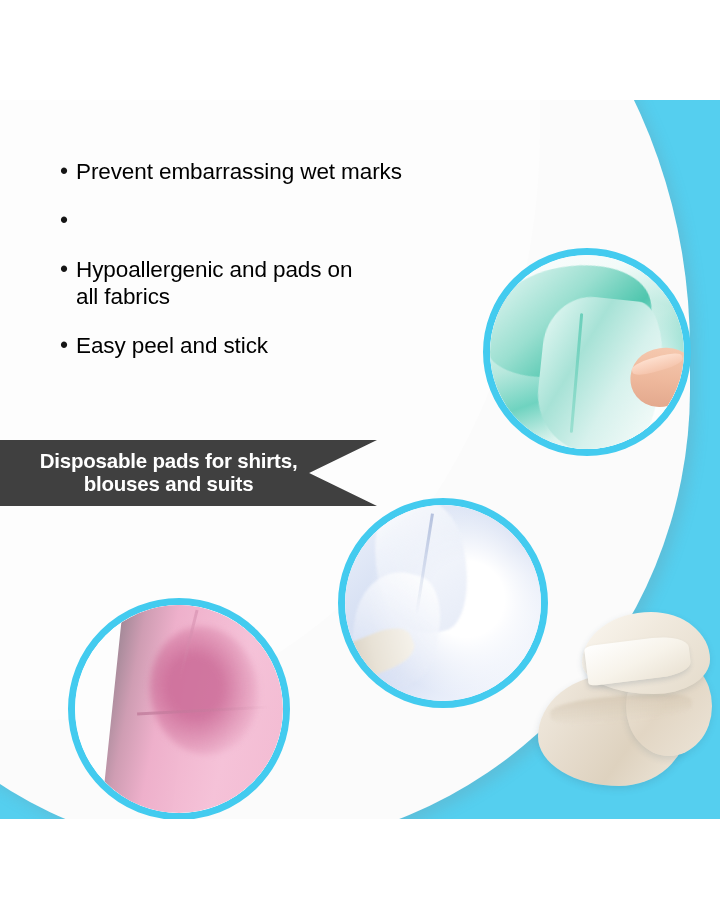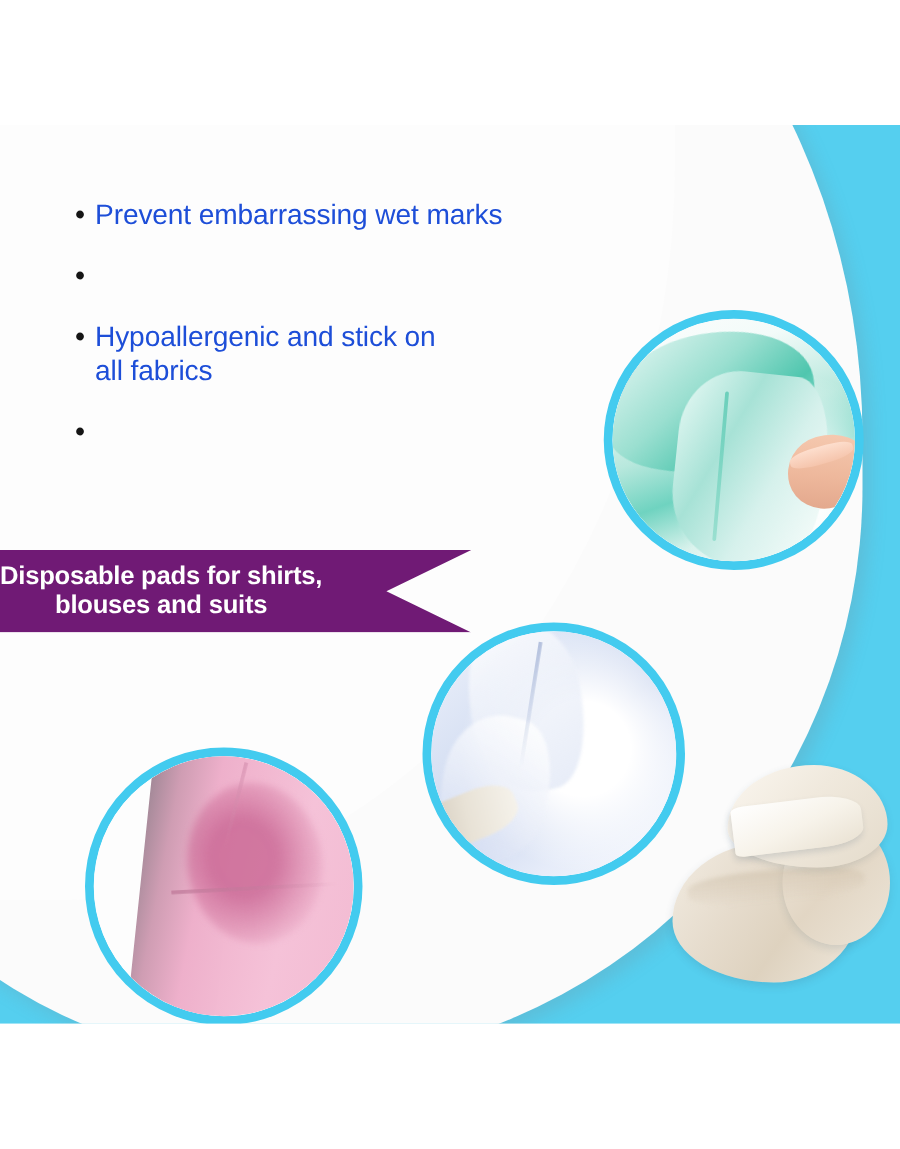--- a/index.html
+++ b/index.html
@@ -84,39 +84,39 @@
   .bullet-dot {
     flex: 0 0 auto;
     width: 16px;
     font-size: 23px;
     line-height: 1.17;
     color: #151515;
   }
   .bullet-text {
     font-size: 22.5px;
     line-height: 1.2;
-    color: #1d4ed8;
+    color: #000000;
     letter-spacing: -0.1px;
     white-space: pre-line;
   }
 
   
   .ribbon {
     position: absolute;
     left: 0;
     top: 340px;
     width: 377px;
     height: 66px;
-    background: #701a75;
+    background: #404040;
     z-index: 40;
     -webkit-clip-path: polygon(0 0, 100% 0, 100% 100%, 82% 50%, 100% 0, 100% 100%, 0 100%);
     clip-path: polygon(0% 0%, 100% 0%, 82% 50%, 100% 100%, 0% 100%);
     display: flex;
     align-items: center;
-    justify-content: flex-start;
+    justify-content: center;
   }
   .ribbon-text {
     color: #ffffff;
     font-size: 20.5px;
     font-weight: bold;
     line-height: 1.12;
     text-align: center;
     white-space: pre-line;
     padding-right: 40px;
     letter-spacing: -0.2px;
@@ -361,26 +361,27 @@
         <span class="bullet-dot">•</span>
         <span class="bullet-text">Prevent embarrassing wet marks</span>
       </li>
 
       <li class="bullet-item">
         <span class="bullet-dot">•</span>
       </li>
 
       <li class="bullet-item">
         <span class="bullet-dot">•</span>
-        <span class="bullet-text">Hypoallergenic and stick on
+        <span class="bullet-text">Hypoallergenic and pads on
 all fabrics</span>
       </li>
 
       <li class="bullet-item">
         <span class="bullet-dot">•</span>
+        <span class="bullet-text">Easy peel and stick</span>
       </li>
 
     </ul>
 
     <div class="ribbon">
       <div class="ribbon-text">Disposable pads for shirts,
 blouses and suits</div>
     </div>
 
     <div class="photo-circle" id="circle-mint-shirt">

